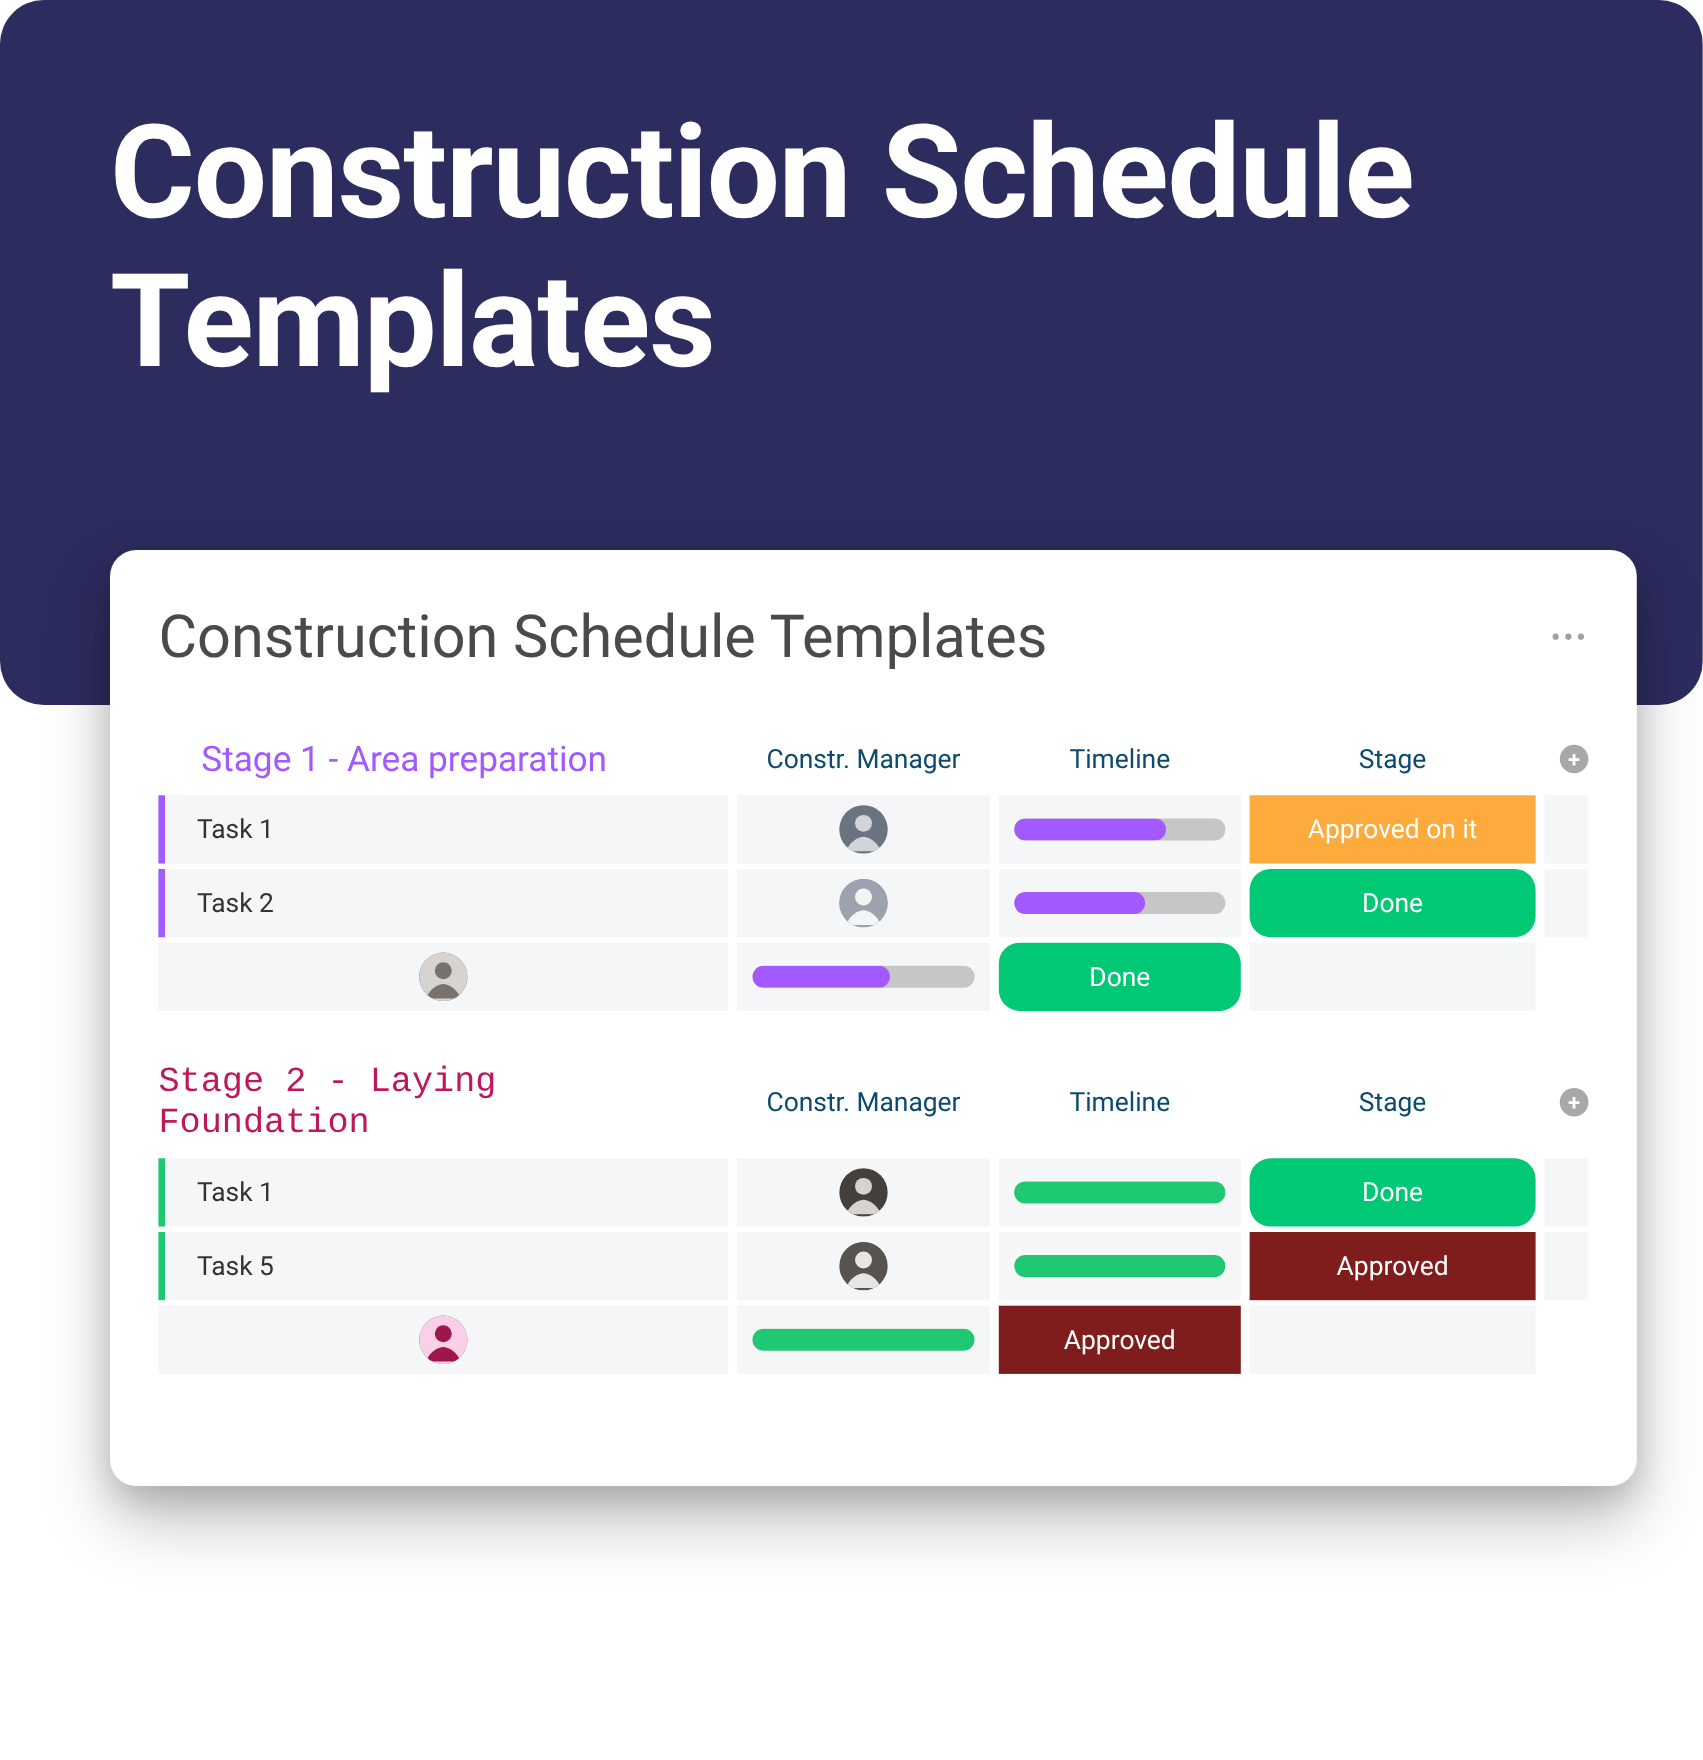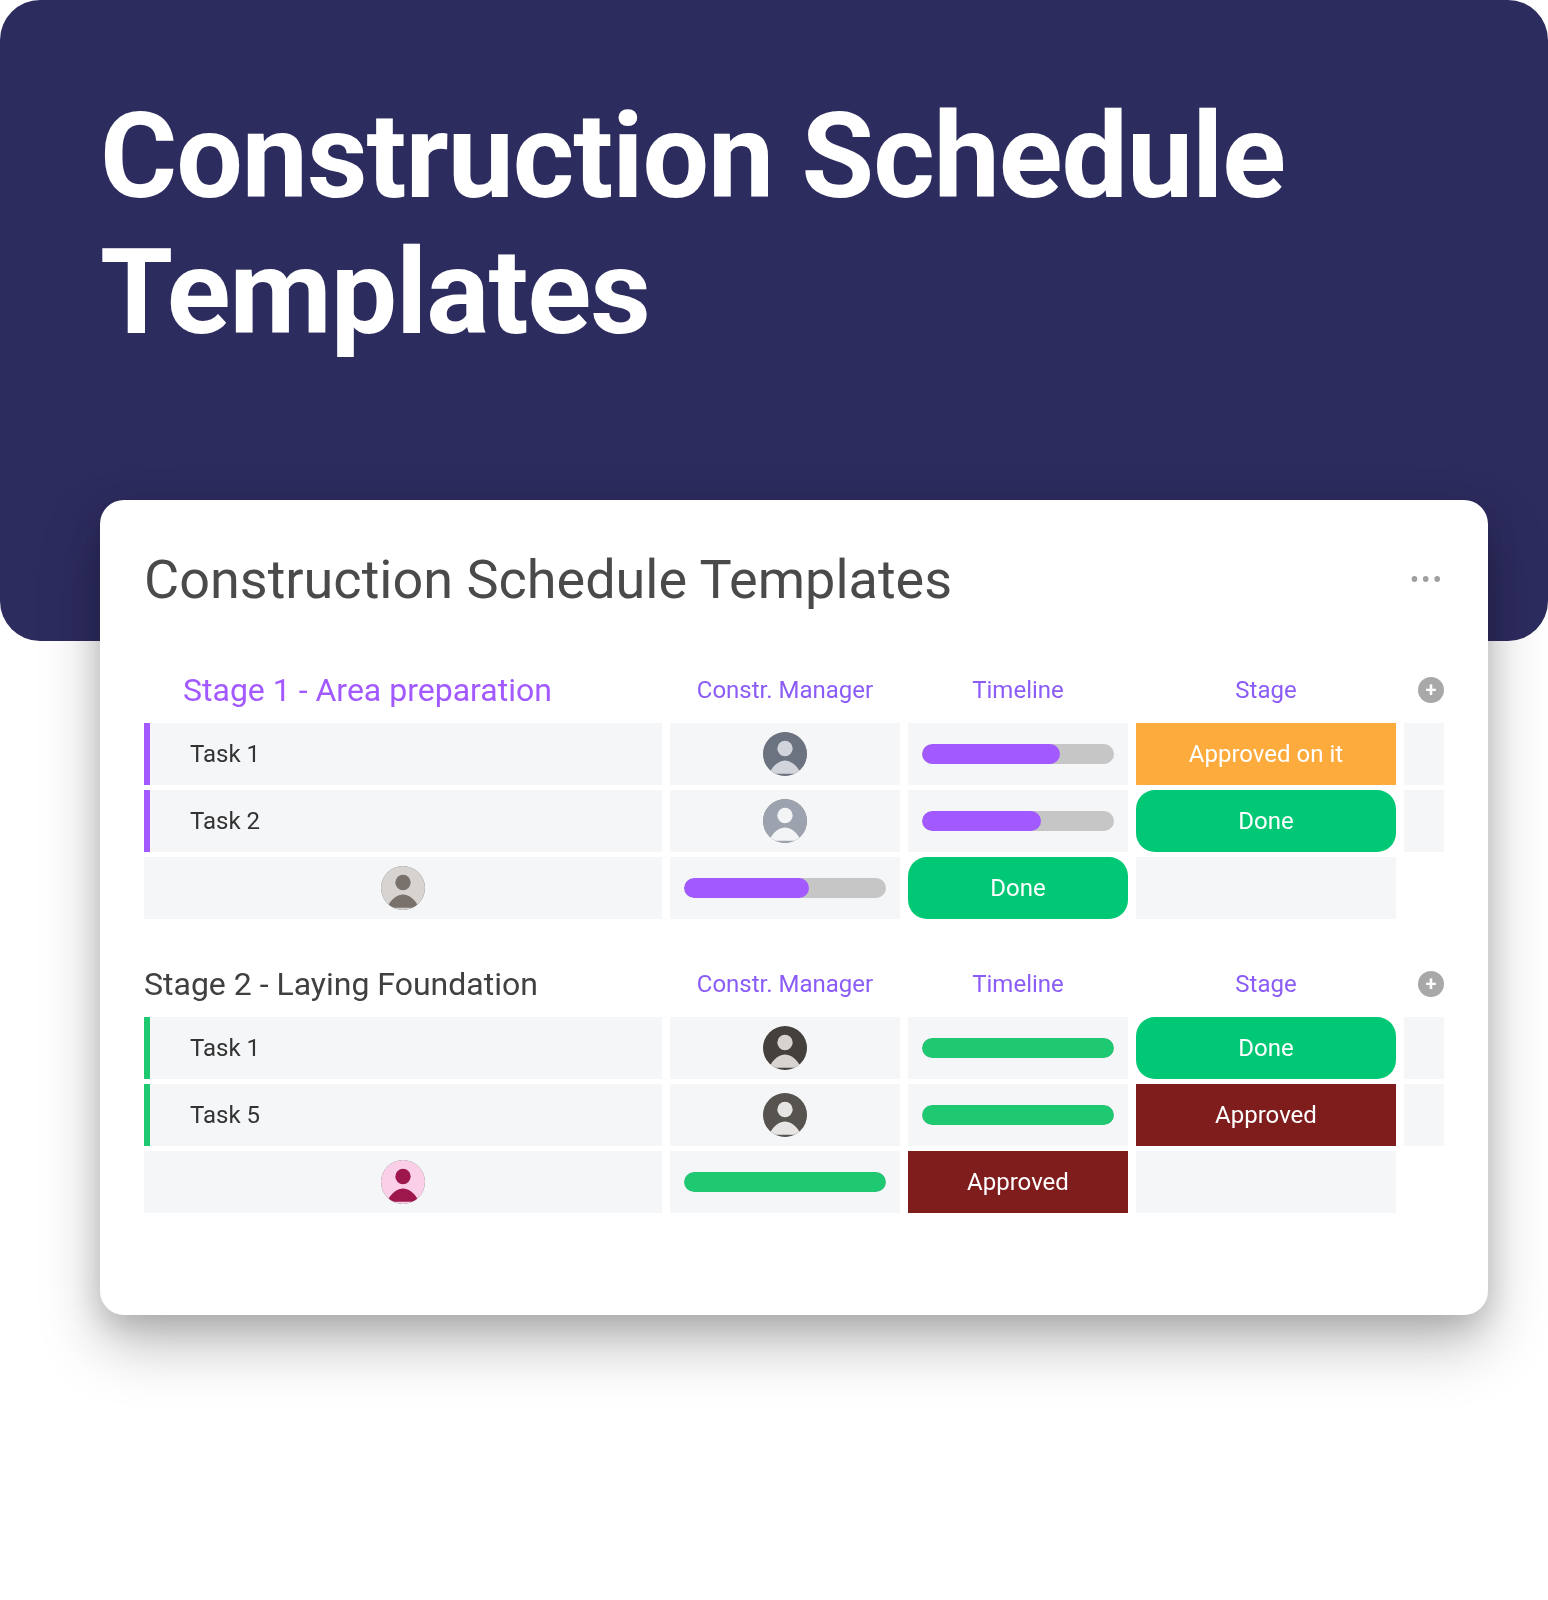--- a/index.html
+++ b/index.html
@@ -57,23 +57,23 @@
     grid-template-columns: 1fr 230px 220px 260px 40px;
     align-items: center;
     margin-bottom: 14px;
     gap: 8px;
   }
   .group-title {
     font-size: 32px;
     font-weight: 400;
   }
   .group-title.purple { color: #a259ff; margin-left: 39px; }
-  .group-title.green { color: #404040; }
+  .group-title.green { color: #be185d; font-family: Liberation Mono, monospace; }
   .col-header {
-    color: #8b5cf6;
+    color: #0c4a6e;
     font-size: 24px;
     font-weight: 400;
     text-align: center;
   }
   .add-col {
     width: 26px;
     height: 26px;
     border-radius: 50%;
     background: #a8a8a8;
     color: #fff;
@@ -91,21 +91,21 @@
     align-items: center;
     gap: 8px;
     margin-bottom: 5px;
     height: 62px;
   }
   .task-cell {
     background: #f5f6f8;
     height: 100%;
     display: flex;
     align-items: center;
-    padding-left: 36px;
+    padding-left: 25px;
     position: relative;
   }
   .task-cell::before {
     content: "";
     position: absolute;
     left: 0;
     top: 0;
     bottom: 0;
     width: 6px;
   }

